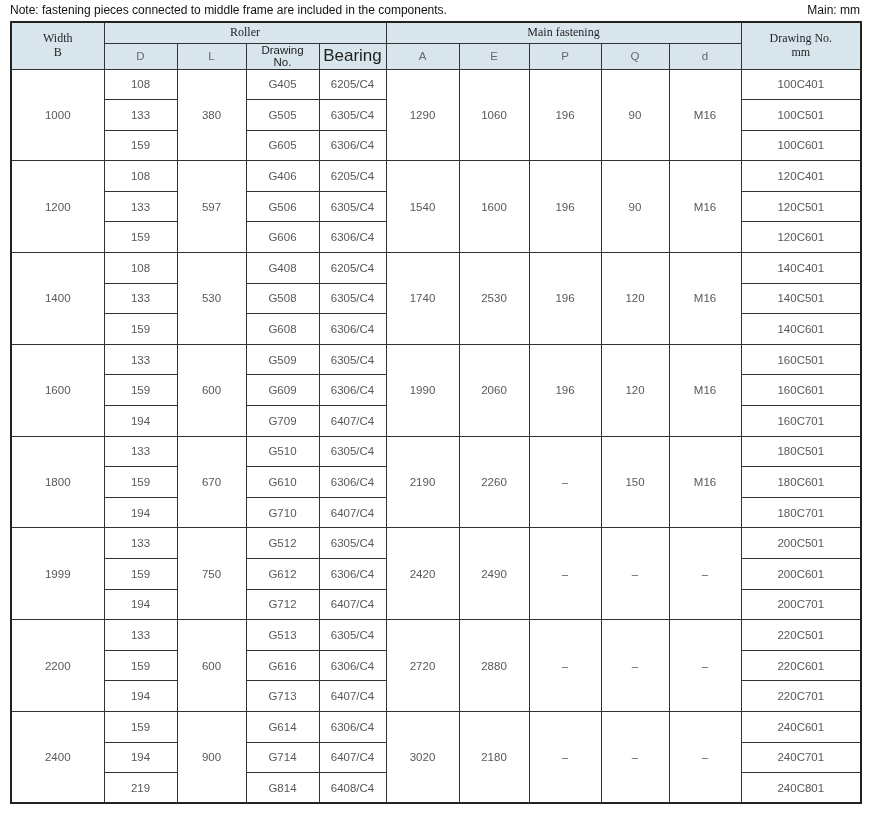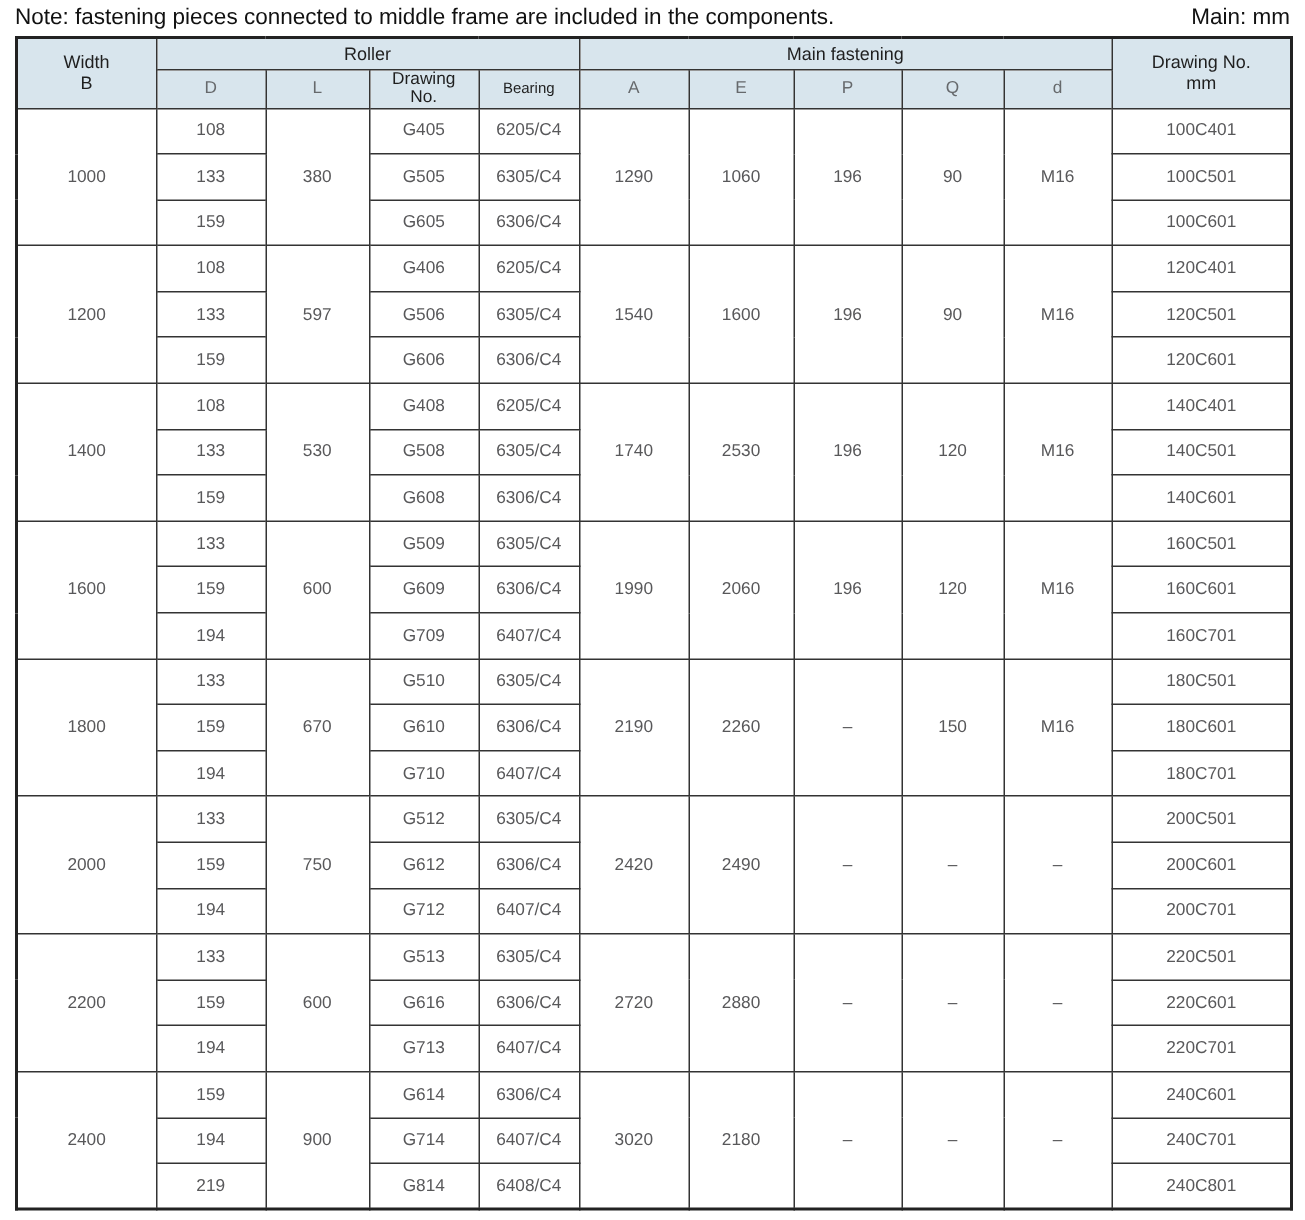--- a/index.html
+++ b/index.html
@@ -7,42 +7,42 @@
     margin: 0; padding: 0;
     width: 870px; height: 813px;
     background: #ffffff;
     font-family: "Liberation Sans", sans-serif;
   }
   .top-row {
     display: flex;
     justify-content: space-between;
     align-items: flex-start;
     padding: 3px 10px 4px 10px;
-    font-size: 15px;
+    font-size: 12px;
     color: #111111;
   }
   table.spec {
     border-collapse: collapse;
     table-layout: fixed;
     margin-left: 10px;
     width: 850px;
     border: 2px solid #222222;
   }
   table.spec th, table.spec td {
     border: 1px solid #333333;
     text-align: center;
     vertical-align: middle;
     padding: 0;
     overflow: hidden;
   }
   thead th {
     background: #d8e5ed;
     font-weight: normal;
   }
-  tr.head-1 { height: 21px; }
+  tr.head-1 { height: 21px; font-family: Liberation Serif, serif; }
   tr.head-2 { height: 26px; }
   .group-head { font-size: 12px; color: #1f1f1f; }
   .sub-head  { font-size: 11.5px; color: #66696c; }
   .multiline { white-space: pre-line; line-height: 1.15; }
   tbody td {
     font-size: 11.5px;
     color: #58585a;
     height: 30.6px;
   }
   tbody tr.group-start td { border-top: 1.5px solid #2a2a2a; }
@@ -76,21 +76,21 @@
       <th colspan="4" class="group-head">Roller</th>
       <th colspan="5" class="group-head">Main fastening</th>
       <th rowspan="2" class="group-head multiline">Drawing No.
 mm</th>
     </tr>
     <tr class="head-2">
       <th class="sub-head">D</th>
       <th class="sub-head">L</th>
       <th class="group-head multiline" style="line-height:1.05;font-size:11.5px">Drawing
 No.</th>
-      <th class="group-head" style="font-size:10px">Bearing</th>
+      <th class="group-head" style="font-size:17px">Bearing</th>
       <th class="sub-head">A</th>
       <th class="sub-head">E</th>
       <th class="sub-head">P</th>
       <th class="sub-head">Q</th>
       <th class="sub-head">d</th>
     </tr>
   </thead>
   <tbody>
       <tr class="group-start">
         <td rowspan="3">1000</td>
@@ -211,21 +211,21 @@
         <td>6306/C4</td>
         <td>180C601</td>
       </tr>
       <tr>
         <td>194</td>
         <td>G710</td>
         <td>6407/C4</td>
         <td>180C701</td>
       </tr>
       <tr class="group-start">
-        <td rowspan="3">2000</td>
+        <td rowspan="3">1999</td>
         <td>133</td>
         <td rowspan="3">750</td>
         <td>G512</td>
         <td>6305/C4</td>
         <td rowspan="3">2420</td>
         <td rowspan="3">2490</td>
         <td rowspan="3">–</td>
         <td rowspan="3">–</td>
         <td rowspan="3">–</td>
         <td>200C501</td>

